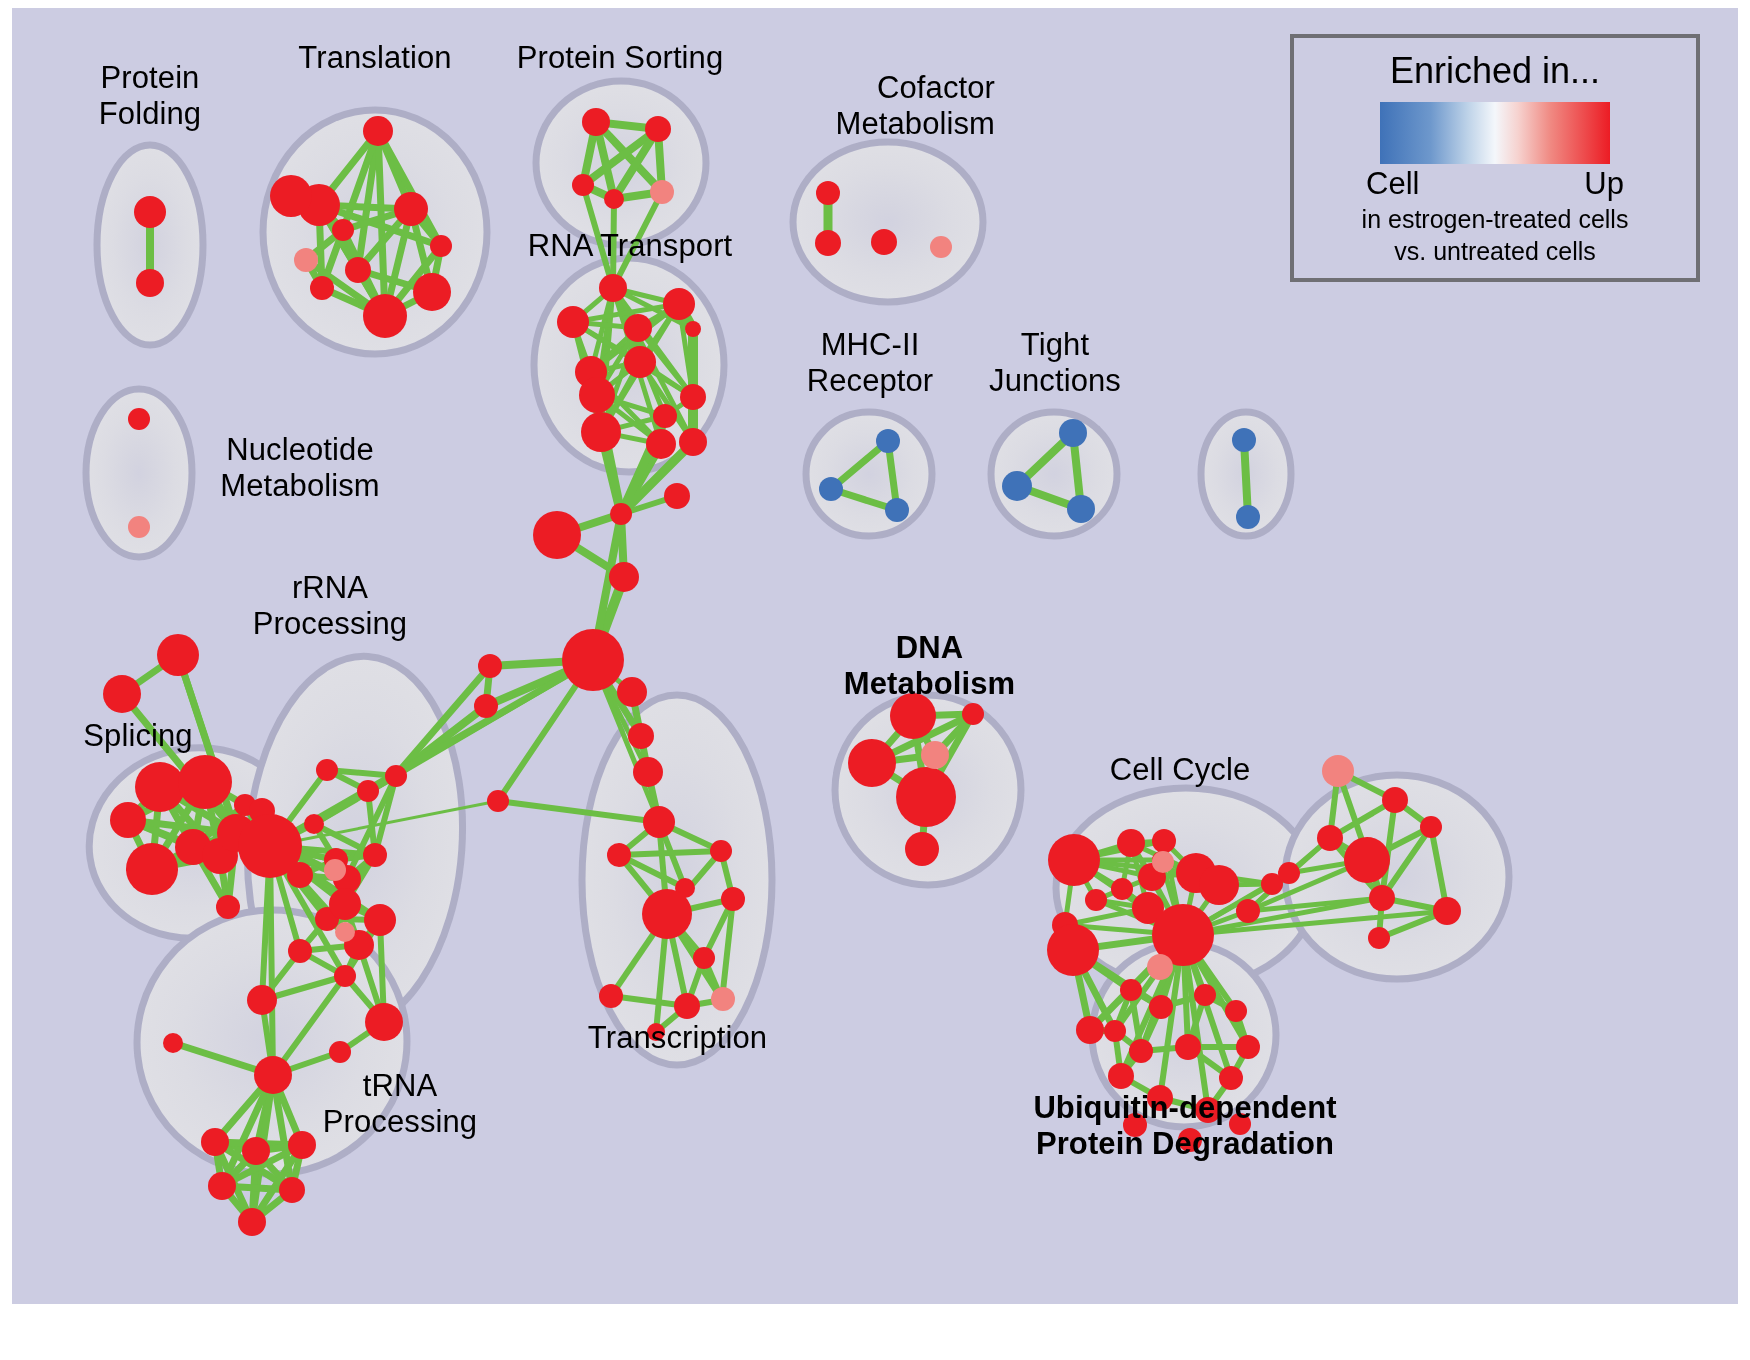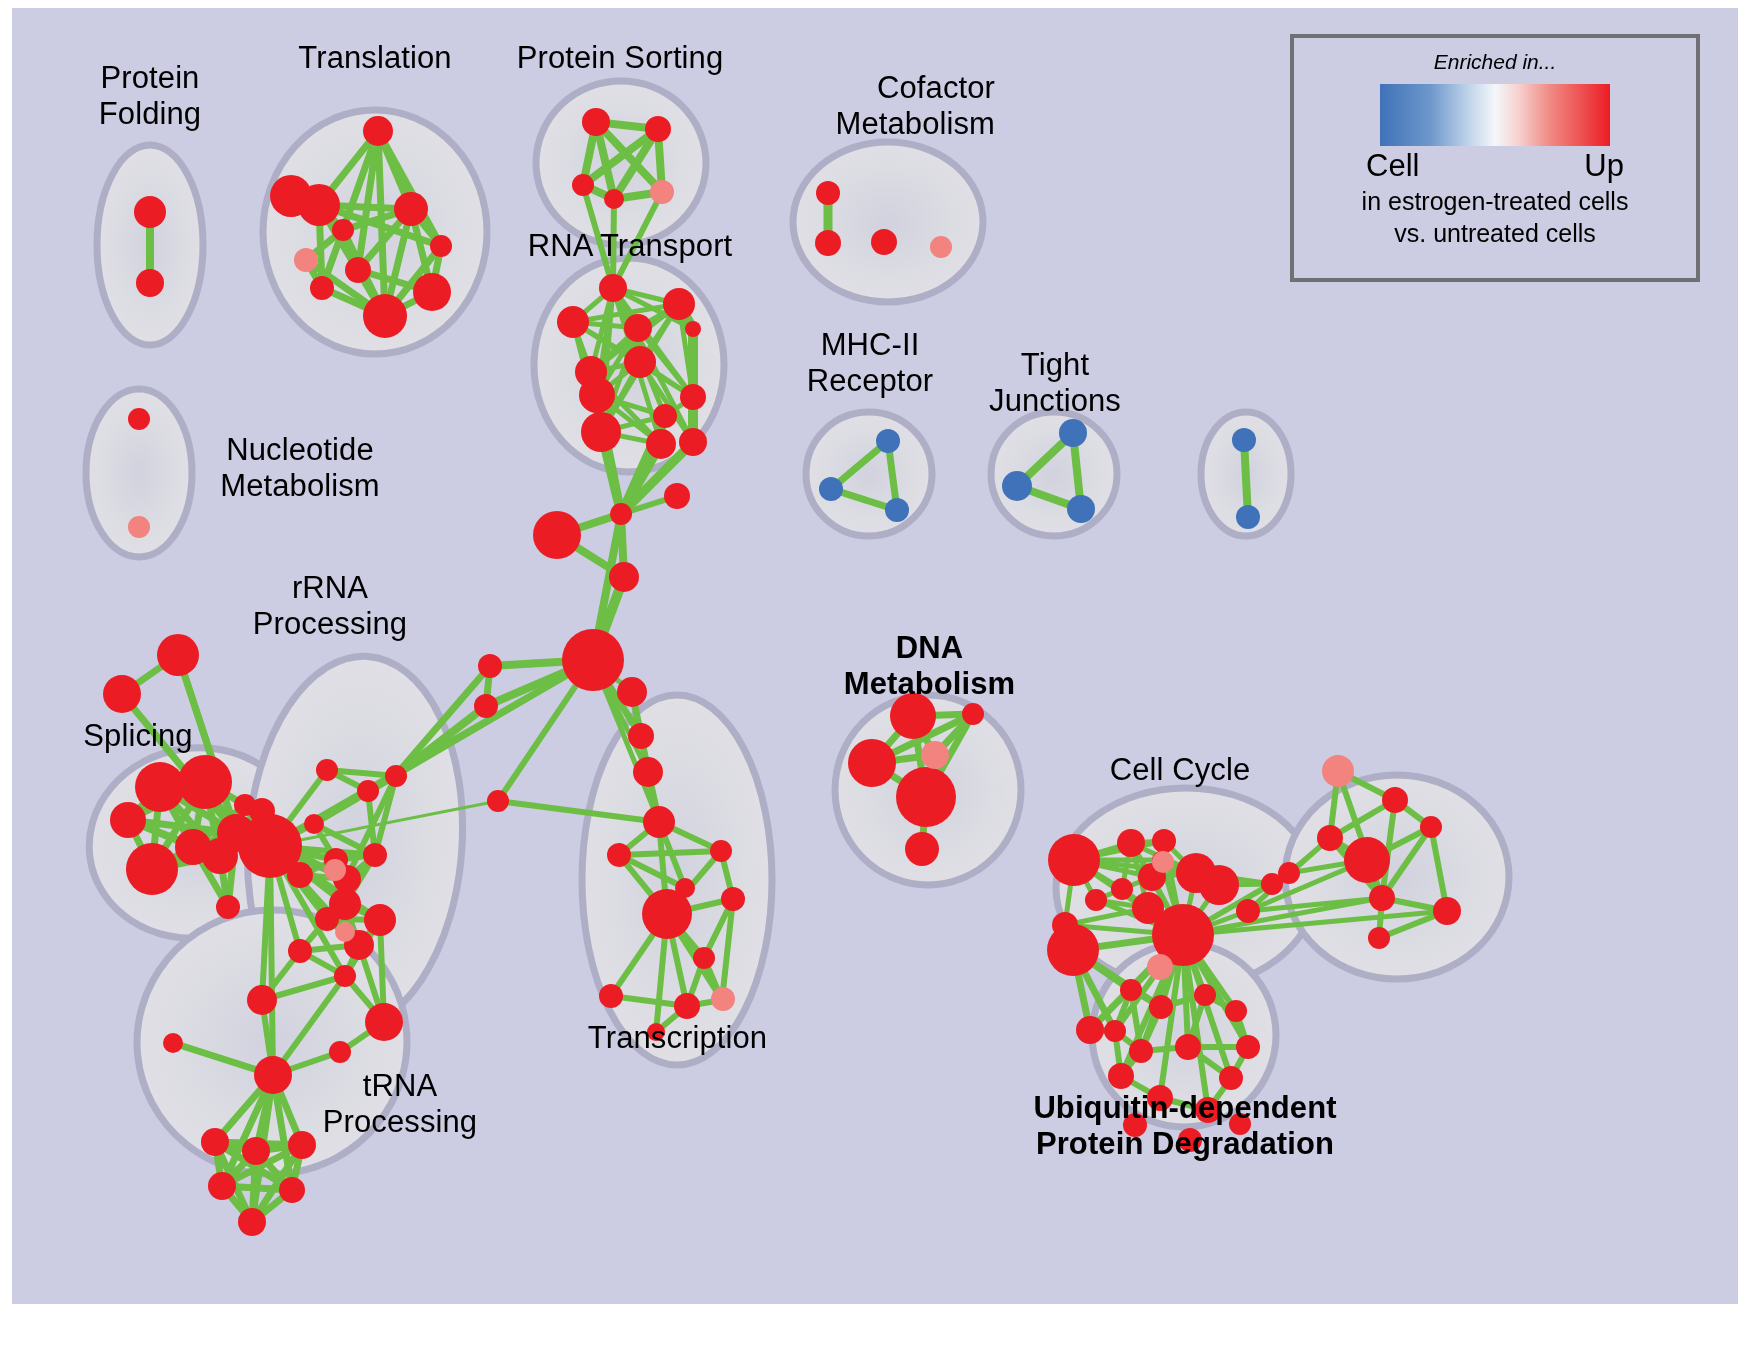--- a/index.html
+++ b/index.html
@@ -5,21 +5,21 @@
   html,body{margin:0;padding:0;background:#ffffff;}
   #page{position:relative;width:1750px;height:1304px;background:#ffffff;
         font-family:"Liberation Sans","DejaVu Sans",sans-serif;overflow:hidden;}
   #canvasArea{position:absolute;left:12px;top:8px;width:1726px;height:1338px;background:#ccccE2;}
   svg#net{position:absolute;left:0;top:0;width:1750px;height:1360px;}
   .clabel{position:absolute;color:#000;font-size:31px;line-height:36px;
           text-align:center;white-space:pre-line;font-weight:400;letter-spacing:.1px;}
   #legend{position:absolute;left:1290px;top:34px;width:410px;height:248px;
           background:#ccccE2;border:4px solid #6f6f74;box-sizing:border-box;
           display:flex;flex-direction:column;align-items:center;padding-top:12px;}
-  #legend .ltitle{font-size:21px;color:#000;margin-bottom:10px;font-style:italic;}
+  #legend .ltitle{font-size:36px;color:#000;margin-bottom:10px;}
   #legend .bar{width:230px;height:62px;
        background:linear-gradient(to right,#3f72b8 0%,#6e98cc 22%,#bdd2e8 38%,#f4f7fb 50%,
                   #f6d2cf 60%,#f08a83 74%,#ec1c24 100%);}
   #legend .ends{width:258px;display:flex;justify-content:space-between;
                 font-size:31px;margin-top:2px;}
   #legend .sub{font-size:25px;line-height:30px;text-align:left;margin-top:2px;}
 </style>
 </head>
 <body>
 
@@ -665,21 +665,21 @@
 Folding</div>
   <div class="clabel" style="left:275px;top:40px;width:200px;">Translation</div>
   <div class="clabel" style="left:495px;top:40px;width:250px;">Protein Sorting</div>
   <div class="clabel" style="left:780px;top:70px;width:215px;text-align:right;">Cofactor
 Metabolism</div>
   <div class="clabel" style="left:505px;top:228px;width:250px;">RNA Transport</div>
   <div class="clabel" style="left:200px;top:432px;width:200px;">Nucleotide
 Metabolism</div>
   <div class="clabel" style="left:790px;top:327px;width:160px;">MHC-II
 Receptor</div>
-  <div class="clabel" style="left:970px;top:327px;width:170px;margin-top:20px;">Tight
+  <div class="clabel" style="left:970px;top:327px;width:170px;">Tight
 Junctions</div>
   <div class="clabel" style="left:58px;top:718px;width:160px;">Splicing</div>
   <div class="clabel" style="left:240px;top:570px;width:180px;">rRNA
 Processing</div>
   <div class="clabel" style="left:305px;top:1068px;width:190px;">tRNA
 Processing</div>
   <div class="clabel" style="left:570px;top:1020px;width:215px;text-align:center;">Transcription</div>
   <div class="clabel" style="left:812px;top:630px;width:235px;font-weight:bold;">DNA Metabolism</div>
   <div class="clabel" style="left:1100px;top:752px;width:160px;">Cell Cycle</div>
   <div class="clabel" style="left:985px;top:1090px;width:400px;font-weight:700;">Ubiquitin-dependent

